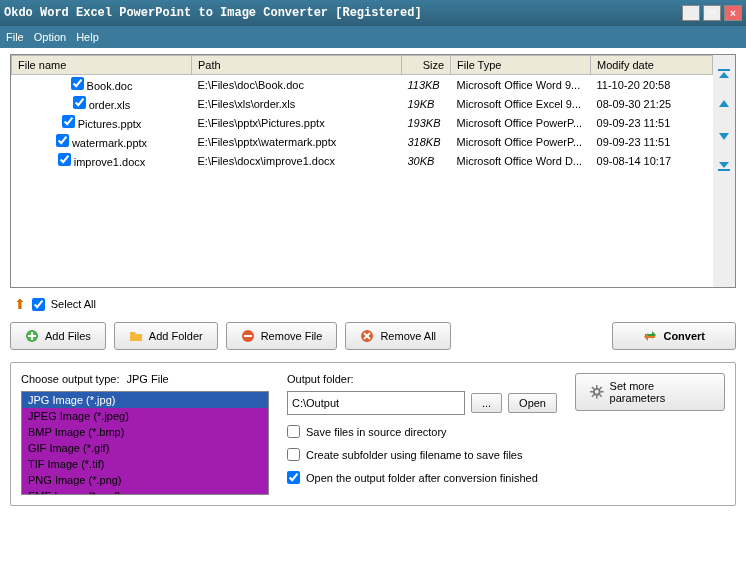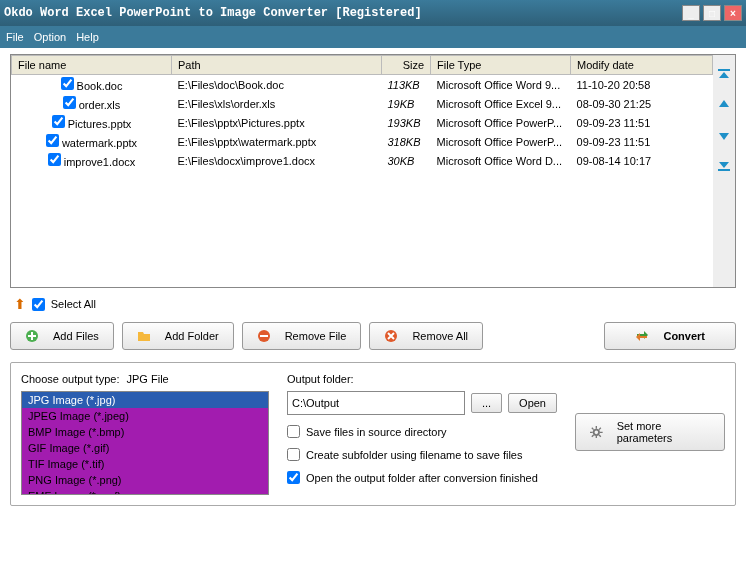--- a/index.html
+++ b/index.html
@@ -17,35 +17,35 @@
 table { width: 100%; border-collapse: collapse; }
 th { background: #ece9d8; border: 1px solid #bbb; text-align: left; padding: 3px 6px; font-weight: normal; }
 td { padding: 2px 6px; white-space: nowrap; overflow: hidden; }
 td.cb { width: 18px; text-align: center; }
 .sidearrows { width: 22px; background: #eee; display: flex; flex-direction: column; align-items: center; padding-top: 12px; gap: 14px; }
 .arrow { width: 16px; height: 16px; cursor: pointer; }
 .arrow svg { width: 16px; height: 16px; }
 .selall { display: flex; align-items: center; gap: 6px; margin: 8px 0 6px 4px; }
 .selall .orange-up { color: #d96b00; font-size: 14px; }
 .btnrow { display: flex; gap: 8px; padding: 4px 0 12px 0; }
-.btn { border: 1px solid #999; background: linear-gradient(#fdfdfd,#e6e6e6); border-radius: 3px; padding: 6px 14px; display: flex; align-items: center; gap: 14px; cursor: pointer; }
+.btn { border: 1px solid #999; background: linear-gradient(#fdfdfd,#e6e6e6); border-radius: 3px; padding: 6px 14px; display: flex; align-items: center; gap: 6px; cursor: pointer; }
 .btn.big { font-weight: bold; padding: 6px 30px; }
 .spacer { flex: 1; }
 .icon { width: 14px; height: 14px; display: inline-flex; align-items: center; justify-content: center; }
 .lower { border: 1px solid #aaa; border-radius: 2px; padding: 10px; display: flex; gap: 18px; }
 .col-left { width: 248px; }
 .formatlist { border: 1px solid #888; height: 104px; overflow-y: scroll; background: #a21caf; margin-top: 6px; }
 .formatlist div { padding: 2px 6px; cursor: pointer; }
 .formatlist div.selected { background: #2a5db0; color: #fff; }
 .col-right { flex: 1; }
 .outrow { display: flex; align-items: center; gap: 6px; margin-top: 6px; }
 .outinput { flex: 1; border: 1px solid #888; padding: 5px 4px; background: #fff; }
 .smallbtn { border: 1px solid #999; background: linear-gradient(#fdfdfd,#e6e6e6); border-radius: 2px; padding: 3px 10px; cursor: pointer; }
 .chk { display: flex; align-items: center; gap: 6px; margin-top: 10px; }
-.col-param { width: 150px; display: flex; align-items: center; padding-bottom: 4px; }
+.col-param { width: 150px; display: flex; align-items: flex-start; padding-bottom: 4px; }
 th.size { text-align: right; }
 td.size { padding-right: 10px; font-style: italic; }
 </style>
 </head>
 <body>
 
 <div class="titlebar">
   <span class="title">Okdo Word Excel PowerPoint to Image Converter [Registered]</span>
   <div class="winctl">
     <div class="winbtn">_</div>
@@ -60,21 +60,21 @@
   <span>Help</span>
 </div>
 
 <div class="content">
 
   <div class="filelist-wrap">
     <div class="filelist">
       <table>
         <thead>
           <tr>
-            <th style="width:160px">File name</th>
+            <th style="width:180px">File name</th>
             <th style="width:210px">Path</th>
             <th class="size" style="width:48px">Size</th>
             <th style="width:140px">File Type</th>
             <th>Modify date</th>
           </tr>
         </thead>
         <tbody id="file-rows">
             <tr>
               <td class="cb"><input type="checkbox" checked="" style=""> <span>Book.doc</span></td>
               <td>E:\Files\doc\Book.doc</td>

